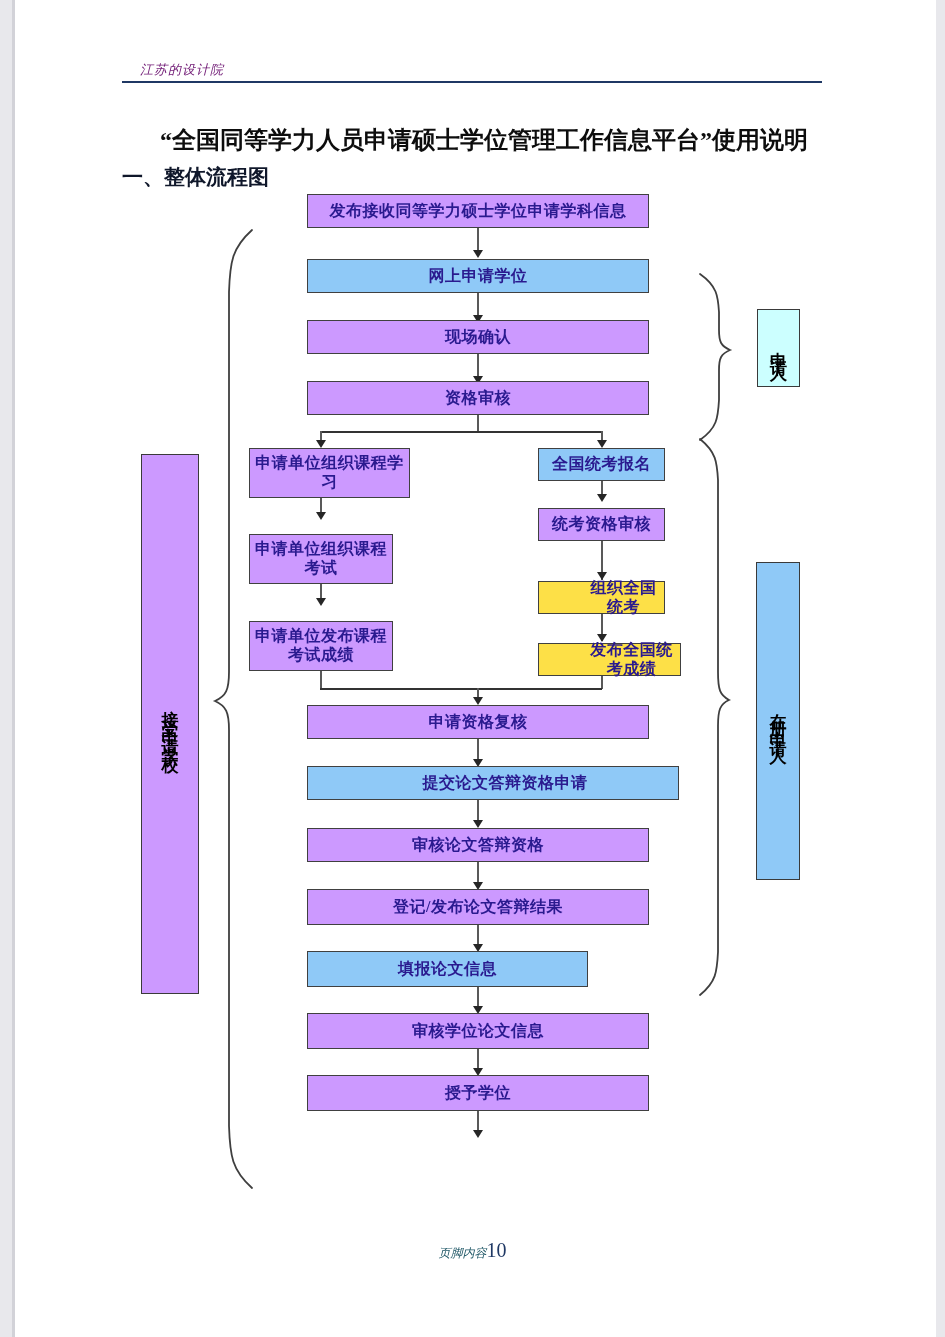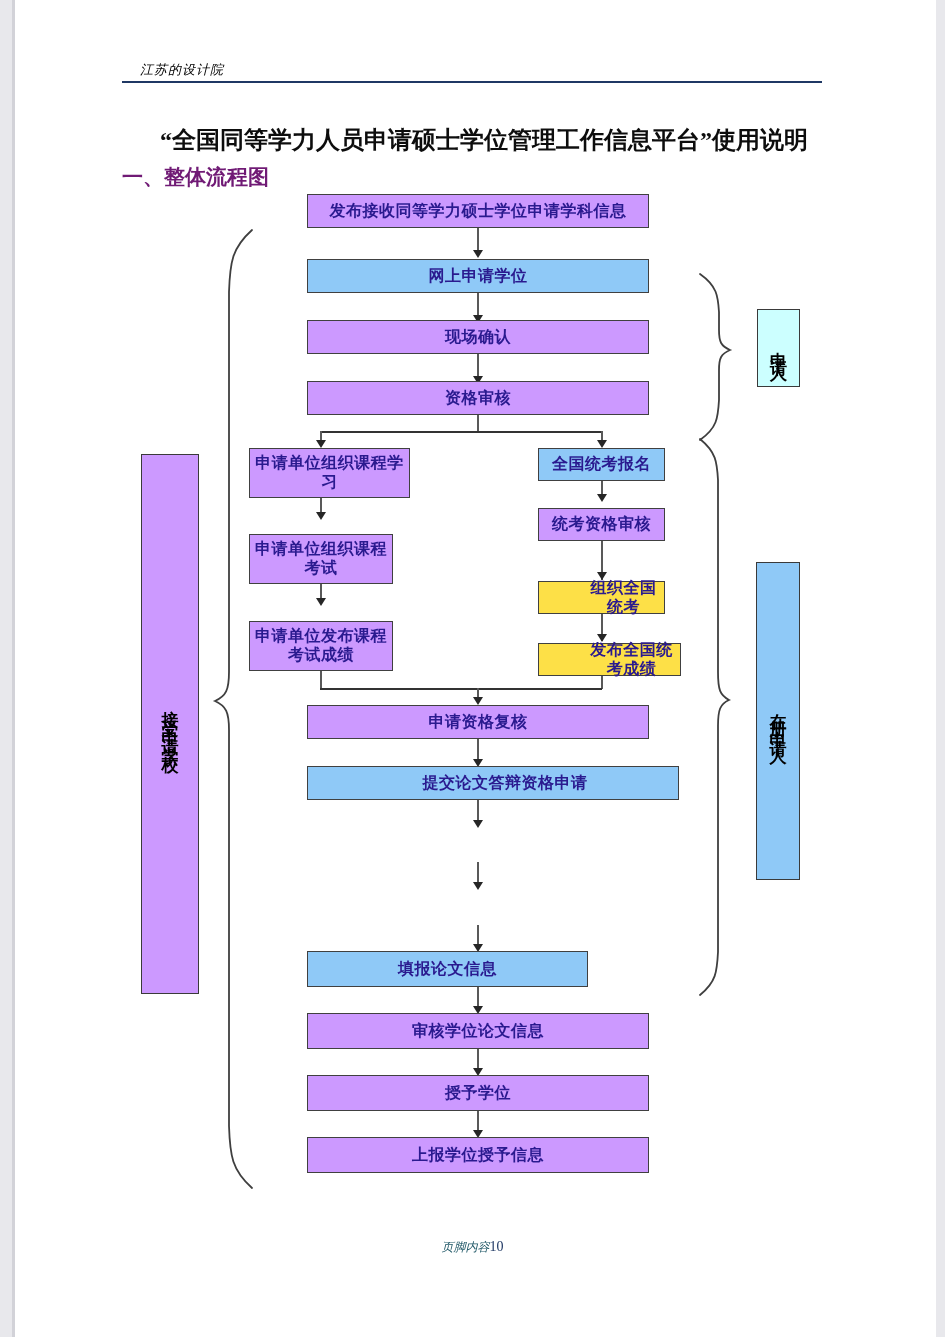--- a/index.html
+++ b/index.html
@@ -44,41 +44,41 @@
     left: 122px; top: 81px;
     width: 700px; height: 2px;
     background: #1f3864;
   }
   .hdr-text {
     position: absolute;
     left: 140px; top: 61px;
     font-family: "Liberation Serif", "DejaVu Serif", serif;
     font-style: italic;
     font-size: 13px;
-    color: #000000;
+    color: #701a75;
     letter-spacing: 1px;
     white-space: nowrap;
   }
 
   
   .doc-title {
     position: absolute;
     left: 160px; top: 124px;
     font-size: 24px;
     font-weight: bold;
     color: #0d0d0d;
     white-space: nowrap;
     letter-spacing: 0px;
   }
   .section-title {
     position: absolute;
     left: 122px; top: 163px;
     font-size: 21px;
     font-weight: bold;
-    color: #701a75;
+    color: #0f172a;
     white-space: nowrap;
   }
 
   
   .fbox {
     position: absolute;
     box-sizing: border-box;
     border: 1.5px solid #404040;
     display: flex;
     align-items: center;
@@ -149,21 +149,21 @@
     left: 0; top: 1239px;
     width: 945px;
     text-align: center;
     font-family: "Liberation Serif", "DejaVu Serif", serif;
     font-style: italic;
     font-size: 12px;
     color: #205867;
   }
   .footer .pg {
     font-style: normal;
-    font-size: 14px;
+    font-size: 20px;
     color: #1f3864;
   }
 </style>
 </head>
 <body>
 
 <div id="page">
 
   <div class="frame-left-bar"></div>
   <div class="frame-left-bar2"></div>
@@ -227,39 +227,40 @@
   <div class="arrow-down" style="left:473px; top:697px;"></div>
 
   <div class="fbox purple" style="left:307px; top:705px; width:342px; height:34px;">申请资格复核</div>
   <div class="vline" style="left:477px; top:739px; height:22px;"></div>
   <div class="arrow-down" style="left:473px; top:759px;"></div>
 
   <div class="fbox blue" style="left:307px; top:766px; width:372px; height:34px;padding-left:28px;">提交论文答辩资格申请</div>
   <div class="vline" style="left:477px; top:800px; height:22px;"></div>
   <div class="arrow-down" style="left:473px; top:820px;"></div>
 
+  <div class="fbox purple" style="left:307px; top:828px; width:342px; height:34px;">审核论文答辩资格</div>
   <div class="vline" style="left:477px; top:862px; height:22px;"></div>
   <div class="arrow-down" style="left:473px; top:882px;"></div>
 
+  <div class="fbox purple" style="left:307px; top:889px; width:342px; height:36px;">登记/发布论文答辩结果</div>
   <div class="vline" style="left:477px; top:925px; height:22px;"></div>
   <div class="arrow-down" style="left:473px; top:944px;"></div>
 
   <div class="fbox blue" style="left:307px; top:951px; width:281px; height:36px;">填报论文信息</div>
   <div class="vline" style="left:477px; top:987px; height:22px;"></div>
   <div class="arrow-down" style="left:473px; top:1006px;"></div>
 
   <div class="fbox purple" style="left:307px; top:1013px; width:342px; height:36px;">审核学位论文信息</div>
   <div class="vline" style="left:477px; top:1049px; height:22px;"></div>
   <div class="arrow-down" style="left:473px; top:1068px;"></div>
 
   <div class="fbox purple" style="left:307px; top:1075px; width:342px; height:36px;">授予学位</div>
   <div class="vline" style="left:477px; top:1111px; height:22px;"></div>
   <div class="arrow-down" style="left:473px; top:1130px;"></div>
 
-  <div class="fbox purple" style="left:307px; top:1137px; width:342px; height:36px;">上报学位授予信息</div>
 
   <svg class="overlay" viewBox="0 0 945 1337">
 
     <path d="M 252 230
              C 232 248, 230 262, 229 292
              L 229 672
              C 229 690, 226 696, 215 701
              C 226 706, 229 712, 229 730
              L 229 1126
              C 230 1156, 232 1170, 252 1188" fill="none" stroke="#3f3f3f" stroke-width="1.8" stroke-linecap="round"></path>

